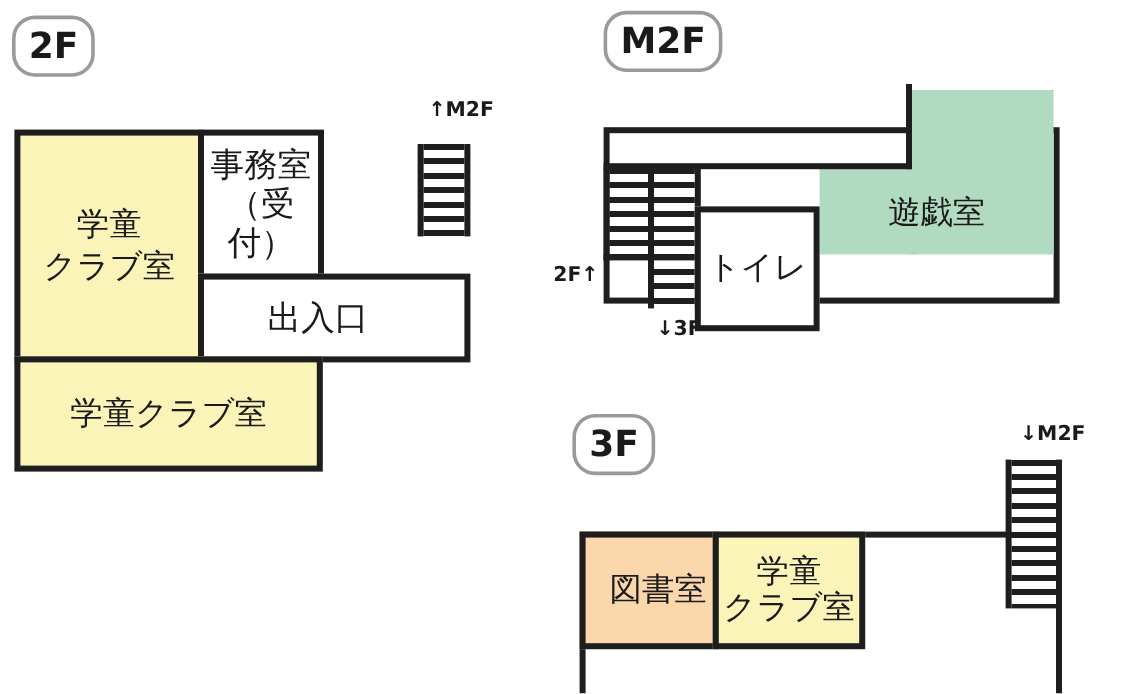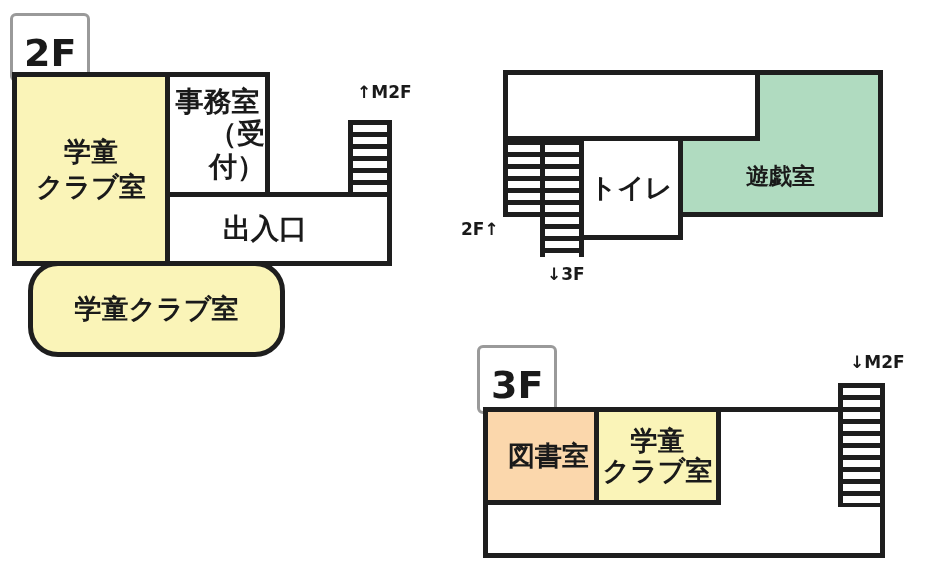--- a/index.html
+++ b/index.html
@@ -11,46 +11,47 @@
     --badge-border:#9a9a9a;
     --text:#1a1a1a;
   }
   html,body{margin:0;padding:0;background:#fff;}
   #canvas{
     position:relative;width:951px;height:578px;background:#fff;
     font-family:"DejaVu Sans",sans-serif;color:var(--text);overflow:hidden;
   }
   .badge{
     position:absolute;box-sizing:border-box;
-    border:3.5px solid var(--badge-border);border-radius:6px;background:#fff;
-    font-size:38px;font-weight:700;line-height:1;padding:18px 11px 7px;
+    border:3.5px solid var(--badge-border);border-radius:19px;background:#fff;
+    font-size:30px;font-weight:700;line-height:1;padding:8px 11px 7px;
     color:var(--text);letter-spacing:0;
   }
   .room{
     position:absolute;box-sizing:border-box;border:5px solid var(--wall);
     display:flex;flex-direction:column;align-items:center;justify-content:center;
-    text-align:right;font-size:27px;font-weight:700;line-height:1.3;
+    text-align:center;font-size:27px;font-weight:400;line-height:1.3;
     background:#fff;
+    margin-top:36px;
   }
   .fill-yellow{background:var(--room-yellow);}
   .fill-orange{background:var(--room-orange);}
   .fill-pink{background:var(--room-pink);}
   .green-patch{position:absolute;background:var(--room-green);}
   .wall-seg{position:absolute;background:var(--wall);}
   .ladder{
     position:absolute;box-sizing:border-box;
     border-left:5px solid var(--wall);border-right:5px solid var(--wall);
     background:repeating-linear-gradient(to bottom,var(--wall) 0 5px,#ffffff 5px 12px);
   }
   .dir-label{
     position:absolute;font-size:17px;font-weight:600;line-height:1;white-space:nowrap;
   }
   .floating-label{
     position:absolute;display:flex;align-items:center;justify-content:center;
-    font-size:23px;font-weight:700;text-align:right;
+    font-size:27px;font-weight:400;text-align:right;
   }
   .corridor{justify-content:center;align-items:flex-end;flex-direction:row;padding-right:27px;}
   .small-line{font-size:20px;display:block;}
   .line{display:block;}
 </style>
 </head>
 <body>
 
 <div id="canvas">
 
@@ -67,24 +68,25 @@
 
   <div class="room" style="left:165px;top:72px;width:105px;height:125px;font-size:28px;line-height:1.15;">
     <span class="line">事務室</span>
     <span class="line">（受付）</span>
   </div>
 
   <div class="room corridor" style="left:165px;top:192px;width:227px;height:74px;font-size:28px;align-items:center;">
     <span>出入口</span>
   </div>
 
-  <div class="room fill-yellow" style="left:28px;top:261px;width:257px;height:96px;border-radius:30px;">
+  <div class="room fill-yellow" style="left:12px;top:261px;width:257px;height:96px;">
     <span>学童クラブ室</span>
   </div>
 
+  <div class="badge" style="left:503px;top:9px;">M2F</div>
 
   <div class="room" style="left:503px;top:70px;width:380px;height:147px;"></div>
 
   <div class="green-patch" style="left:758px;top:75px;width:120px;height:137px;"></div>
   <div class="green-patch" style="left:683px;top:139px;width:80px;height:73px;"></div>
 
   <div class="wall-seg" style="left:755px;top:70px;width:5px;height:71px;"></div>
   <div class="wall-seg" style="left:503px;top:136px;width:257px;height:5px;"></div>
 
   <div class="ladder" style="left:503px;top:140px;width:42px;height:77px;"></div>

